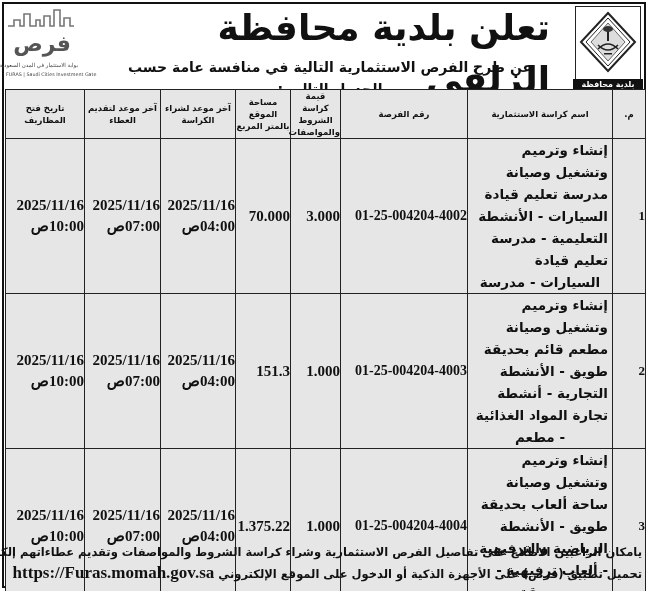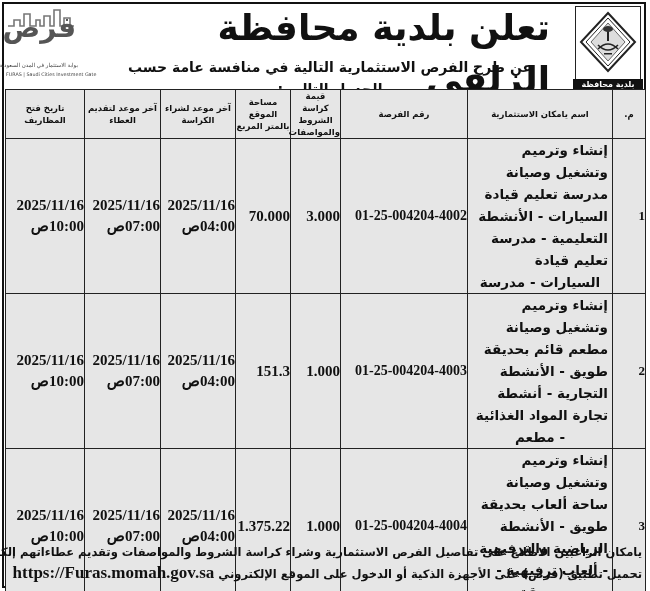--- a/index.html
+++ b/index.html
@@ -2,21 +2,21 @@
 <html><head>
 <meta charset="utf-8">
 <style>
   html,body{margin:0;padding:0;background:#fff;}
   body{width:650px;height:591px;overflow:hidden;font-family:"DejaVu Sans",sans-serif;position:relative;}
   .frame{position:absolute;left:2px;top:2px;width:644px;height:586px;border:2px solid #111;box-sizing:border-box;background:#fff;}
   .title{position:absolute;left:110px;top:2px;width:440px;text-align:right;font-size:36px;font-weight:bold;color:#111;direction:rtl;line-height:52px;letter-spacing:0px;}
   .subtitle{position:absolute;left:110px;top:56px;width:440px;text-align:center;font-size:14px;font-weight:bold;color:#111;direction:rtl;line-height:22px;}
   .furas{position:absolute;left:6px;top:4px;width:72px;height:76px;}
   .furas .skyline{position:absolute;left:0;top:2px;width:70px;height:24px;}
-  .furas .word{position:absolute;left:2px;top:10px;width:68px;height:28px;font-size:28px;font-weight:bold;color:#555;direction:rtl;text-align:center;line-height:28px;}
+  .furas .word{position:absolute;left:2px;top:26px;width:68px;height:28px;font-size:22px;font-weight:bold;color:#555;direction:rtl;text-align:center;line-height:28px;}
   .furas .ar{position:absolute;left:0;top:58px;width:72px;font-size:5.5px;color:#444;direction:rtl;text-align:center;white-space:nowrap;}
   .furas .en{position:absolute;left:0;top:68px;width:72px;font-size:4.8px;color:#444;text-align:center;white-space:nowrap;}
   .emblem{position:absolute;left:575px;top:6px;width:64px;height:72px;border:1px solid #222;background:#fff;}
   .emblem svg{position:absolute;left:2px;top:2px;}
   .emblem-label{position:absolute;left:573px;top:79px;width:70px;height:12px;background:#111;color:#fff;font-size:8px;font-weight:bold;direction:rtl;text-align:center;line-height:12px;}
   table.grid{position:absolute;left:5px;top:89px;width:640px;border-collapse:collapse;direction:rtl;table-layout:fixed;}
   table.grid th, table.grid td{border:1.5px solid #222;background:#e6e6e6;padding:0;text-align:center;vertical-align:middle;color:#111;}
   table.grid th{height:40px;font-size:8.5px;font-weight:bold;line-height:12px;}
   table.grid td{height:135px;text-align:right;}
   .cell-name{font-size:13.5px;font-weight:bold;direction:rtl;text-align:justify;text-align-last:center;line-height:22px;padding:0 4px !important;}
@@ -68,21 +68,21 @@
       <col style="width:127px">
       <col style="width:50px">
       <col style="width:55px">
       <col style="width:75px">
       <col style="width:76px">
       <col style="width:79px">
   </colgroup>
   <thead>
     <tr>
       <th>م.</th>
-      <th>اسم يامكان الاستثمارية</th>
+      <th>اسم كراسة الاستثمارية</th>
       <th>رقم الفرصة</th>
       <th>قيمة كراسة الشروط والمواصفات</th>
       <th>مساحة الموقع بالمتر المربع</th>
       <th>آخر موعد لشراء الكراسة</th>
       <th>آخر موعد لتقديم العطاء</th>
       <th>تاريخ فتح المظاريف</th>
     </tr>
   </thead>
   <tbody>
     <tr>

